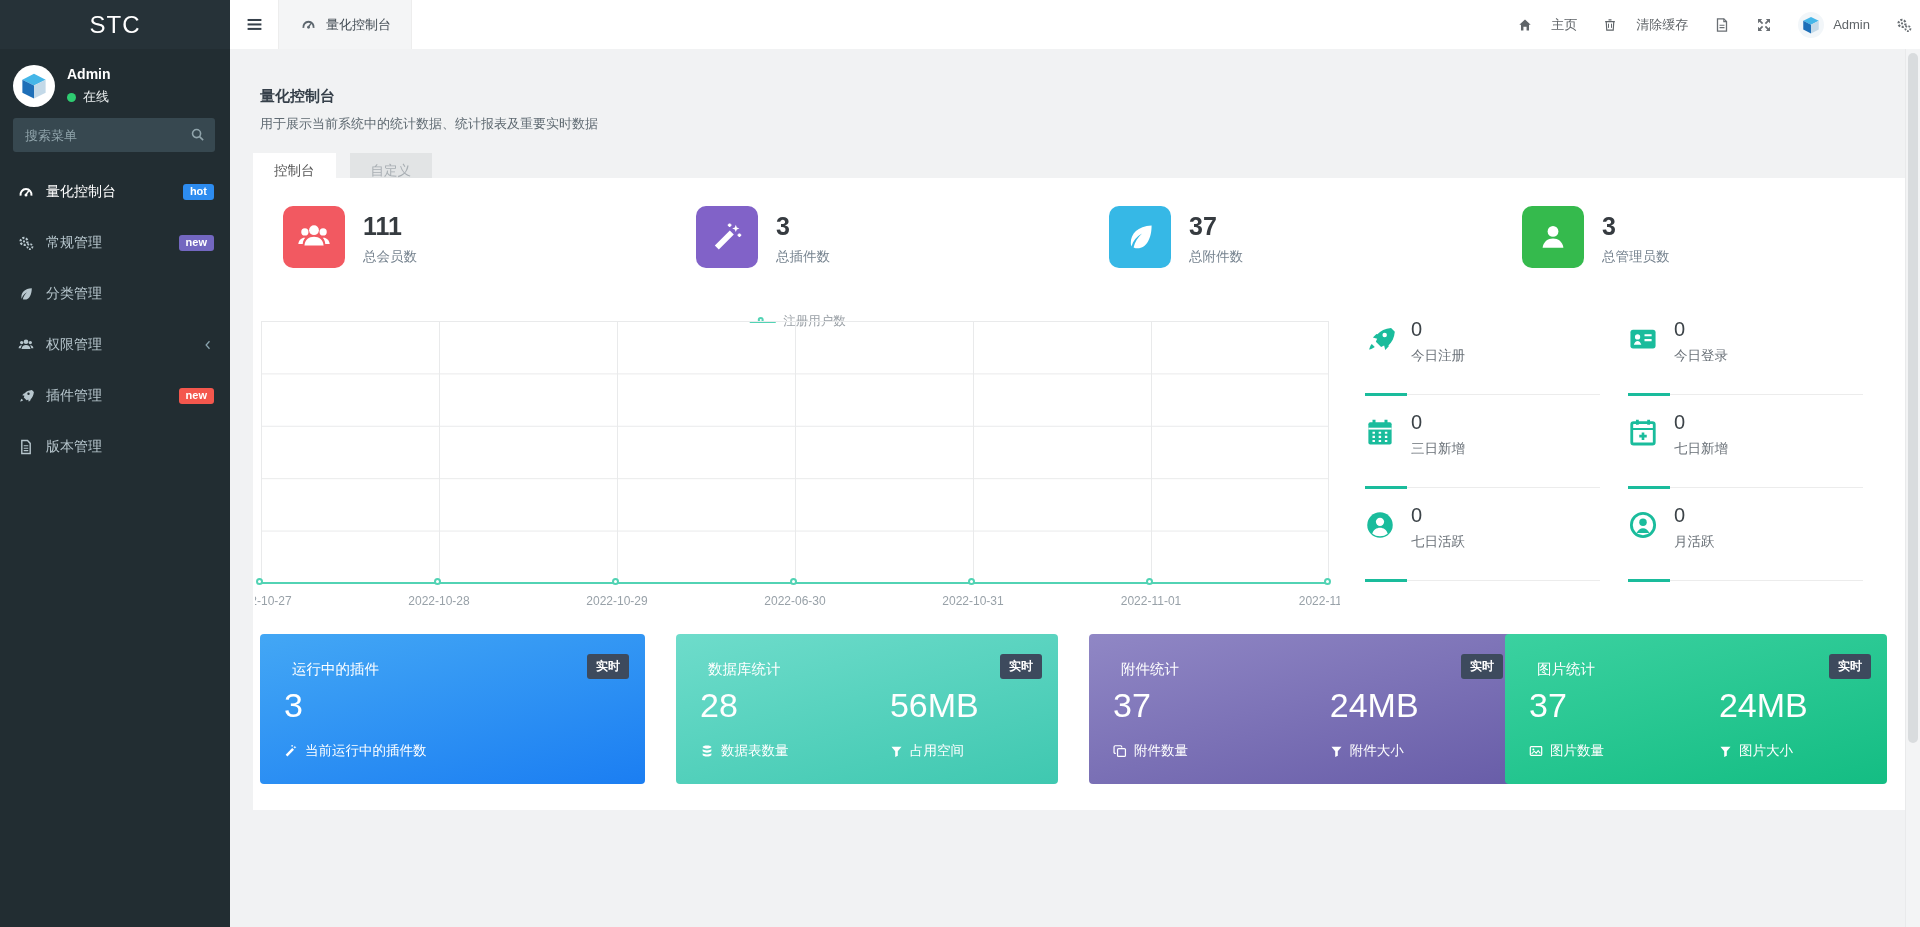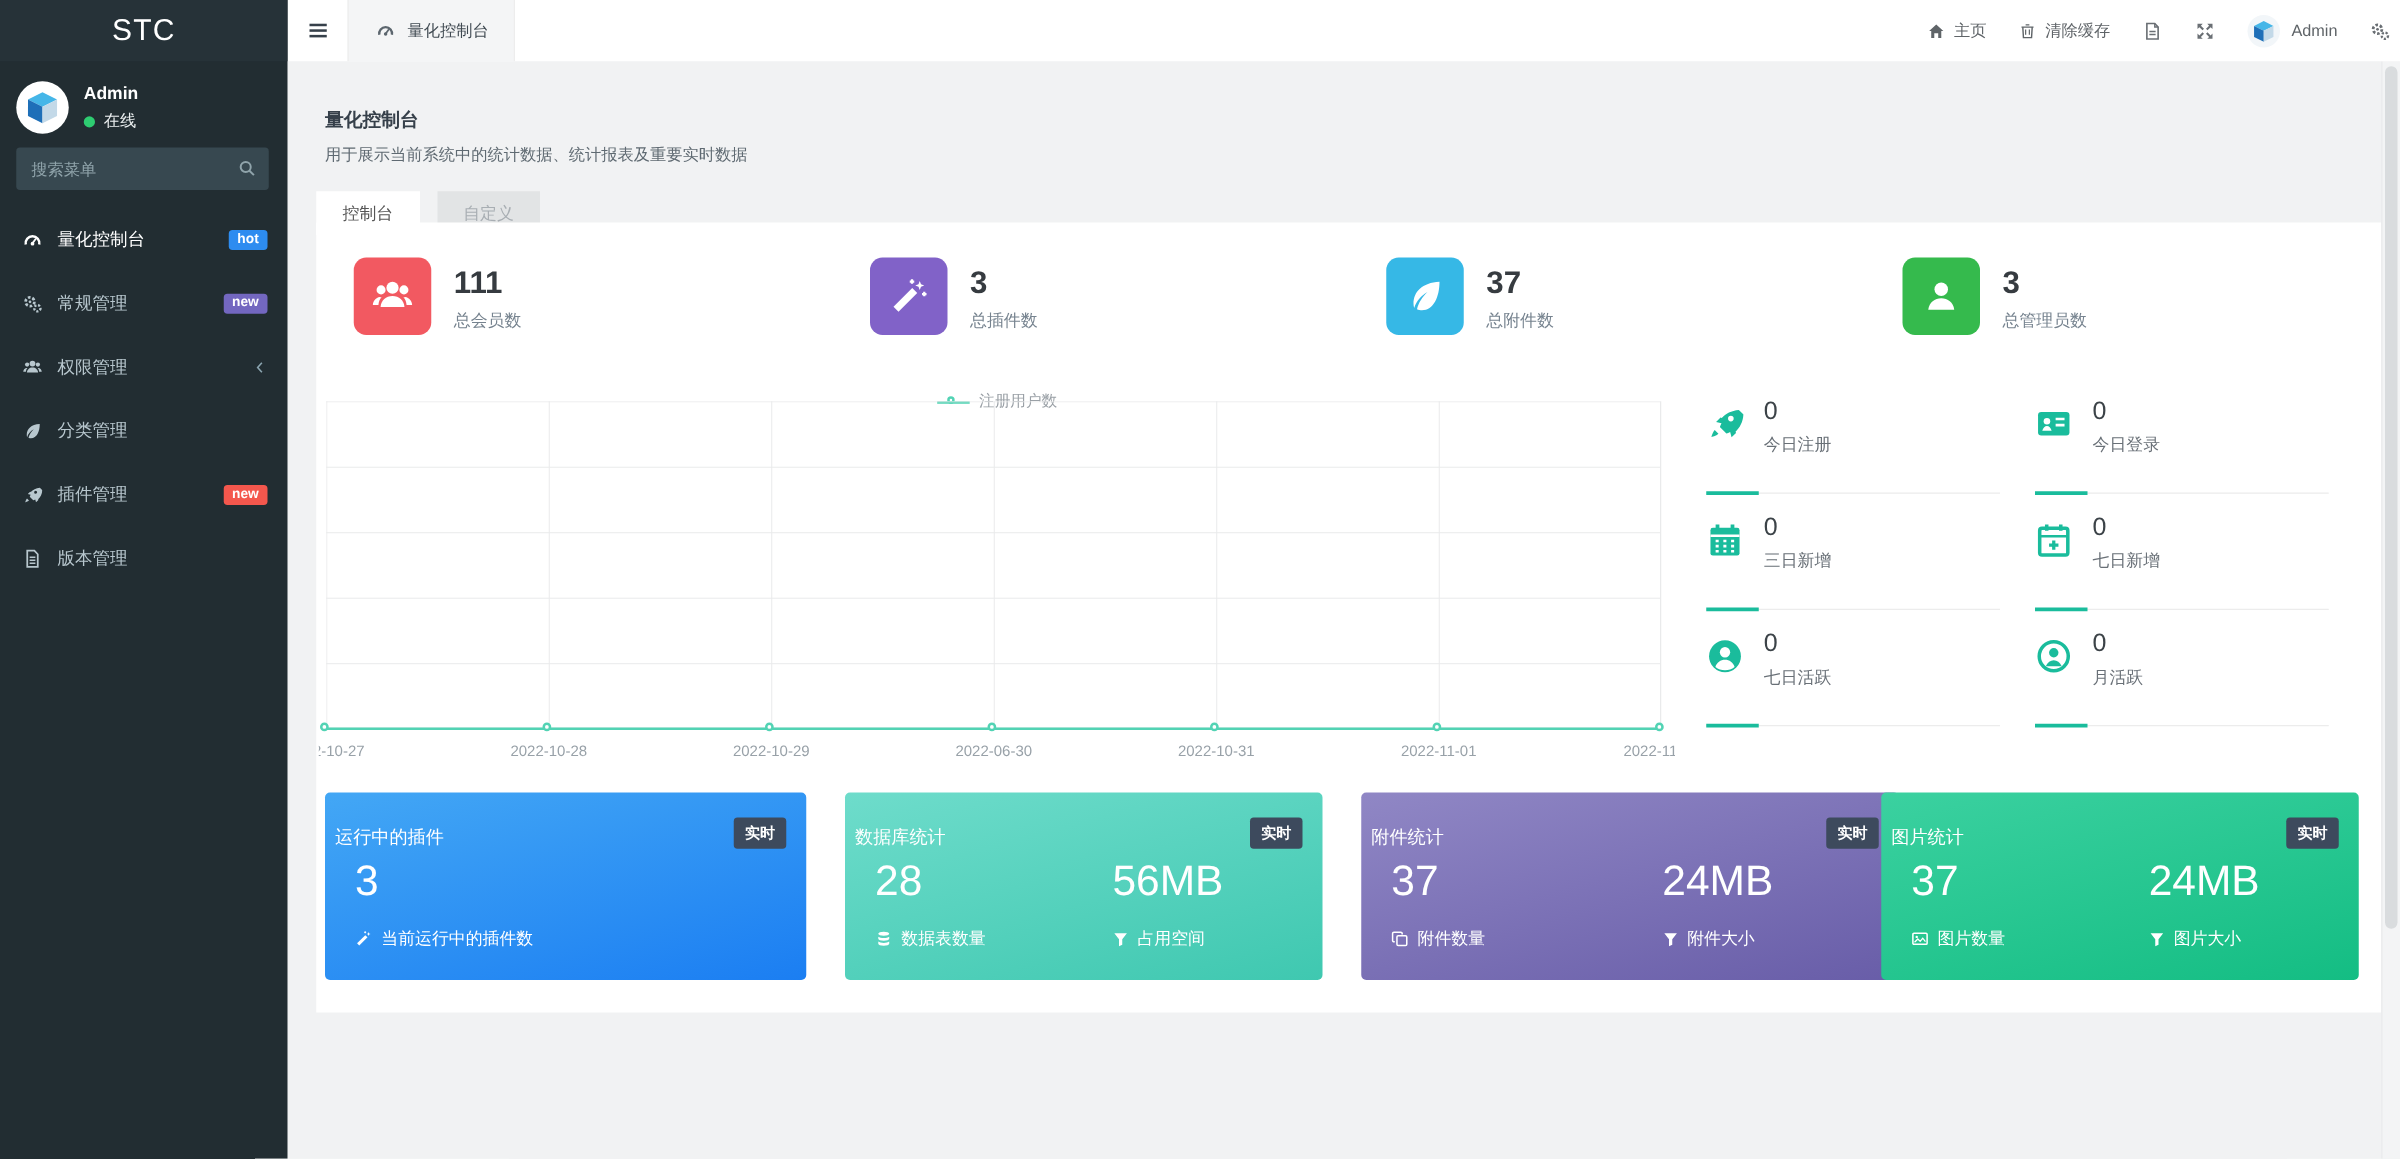--- a/index.html
+++ b/index.html
@@ -33,21 +33,21 @@
   .mi-badge { margin-left:auto; color:#fff; font-size:11px; font-weight:bold; padding:2px 7px 3px; border-radius:3px; line-height:1; }
   .mi-chev { margin-left:auto; color:#8aa4af; }
 
   
   .navbar { position:absolute; left:230px; top:0; width:1690px; height:49px; background:#fff; z-index:4; }
   .hamburger { position:absolute; left:0; top:0; width:48px; height:49px; display:flex; align-items:center; justify-content:center; color:#36404a; cursor:pointer; }
   .nav-tab { position:absolute; left:48px; top:0; height:49px; background:#f4f5f6; border-left:1px solid #ededed; border-right:1px solid #ededed;
     display:flex; align-items:center; gap:9px; padding:0 20px; font-size:13px; color:#404a52; cursor:pointer; }
   .nav-tab .mi-icon { margin:0; color:#5c666e; }
   .nav-right { position:absolute; right:8px; top:0; height:49px; display:flex; align-items:center; gap:26px; color:#5f6468; font-size:13px; }
-  .nav-link { display:flex; align-items:center; gap:7px; cursor:pointer; color:#5f6468; }
+  .nav-link { display:flex; align-items:center; gap:19px; cursor:pointer; color:#5f6468; }
   .nav-iconbtn { cursor:pointer; color:#6a6f74; }
   .nav-user { display:flex; align-items:center; gap:9px; cursor:pointer; }
   .nav-avatar { width:26px; height:26px; border-radius:50%; background:#f2f6f9; display:flex; align-items:center; justify-content:center; }
 
   
   .content { position:absolute; left:230px; top:49px; width:1690px; height:878px; background:#f1f2f3; }
   .page-title { margin:38px 0 0 30px; font-size:15px; font-weight:bold; color:#36404a; }
   .page-subtitle { margin:9px 0 0 30px; font-size:13px; color:#5f6a72; }
   .tabs { margin:20px 0 0 23px; display:flex; height:35px; }
   .tab { padding:0 21px; line-height:35px; font-size:13.5px; cursor:pointer; }
@@ -84,21 +84,21 @@
   .ministats { position:absolute; left:1112px; top:140px; width:530px; height:263px; }
   .mcell { position:absolute; width:235px; height:77px; border-bottom:1px solid #ececec; }
   .mcell .micon { position:absolute; left:0; top:6px; color:#1abc9c; }
   .mtext { margin-left:46px; }
   .mnum { font-size:20px; color:#3c4348; }
   .mlabel { margin-top:6px; font-size:13.5px; color:#697077; }
   .maccent { position:absolute; left:0; bottom:-2px; width:42px; height:3px; background:#1abc9c; }
 
   
   .card { position:absolute; top:456px; height:150px; border-radius:4px; color:#fff; }
-  .card-title { position:absolute; left:8px; top:26px; font-size:14.5px; }
+  .card-title { position:absolute; left:32px; top:26px; font-size:14.5px; }
   .card-badge { position:absolute; right:16px; top:20px; background:#3d4a5d; color:#fff; font-size:12px; font-weight:bold; padding:4px 9px; border-radius:3px; }
   .card-num1 { position:absolute; left:24px; top:52px; font-size:34px; }
   .card-num2 { position:absolute; left:56%; top:52px; font-size:34px; }
   .card-lab1, .card-lab2 { position:absolute; top:108px; font-size:13.5px; display:flex; align-items:center; gap:7px; }
   .card-lab1 { left:24px; } .card-lab2 { left:56%; }
 
   
   .scrollbar { position:absolute; right:0; top:49px; width:15px; height:878px; background:#f3f4f5; border-left:1px solid #e9eaeb; }
   .scroll-thumb { position:absolute; left:2px; top:4px; width:10px; height:690px; background:#d9dcde; border-radius:6px; }
 </style>
@@ -149,46 +149,46 @@
     <div class="menu-item">
       <span class="mi-icon">
         <svg width="16" height="16" viewBox="0 0 16 16">
             <circle cx="6" cy="6.4" r="3.5" fill="none" stroke="currentColor" stroke-width="2.2" stroke-dasharray="2.1 1.5"></circle>
             <circle cx="6" cy="6.4" r="1.1" fill="currentColor"></circle>
             <circle cx="11.9" cy="11.6" r="2.5" fill="none" stroke="currentColor" stroke-width="1.9" stroke-dasharray="1.7 1.3"></circle>
           </svg>
       </span>
       <span class="mi-label">常规管理</span>
       <span class="mi-badge" style="background:#7367c0">new</span>
+    </div>
+    <div class="menu-item">
+      <span class="mi-icon">
+        <svg width="16" height="16" viewBox="0 0 16 16">
+            <path d="M13.8 2.2C6.8 2.6 3.4 6.2 3.4 11c0 .6.1 1.2.3 1.7.8-2.7 2.6-4.9 5.3-6.4-2 1.9-3.6 4.2-4.2 6.9.6.3 1.3.4 2 .4 4.6 0 7-5.3 7-11.4z" fill="currentColor"></path>
+          </svg>
+      </span>
+      <span class="mi-label">分类管理</span>
     </div>
     <div class="menu-item">
       <span class="mi-icon">
         <svg width="16" height="16" viewBox="0 0 16 16" fill="currentColor">
             <circle cx="8" cy="4.8" r="2.3"></circle>
             <circle cx="3.7" cy="5.6" r="1.7"></circle>
             <circle cx="12.3" cy="5.6" r="1.7"></circle>
             <path d="M8 7.9c2.5 0 4.3 1.6 4.5 4.1H3.5C3.7 9.5 5.5 7.9 8 7.9z"></path>
             <path d="M3 8.3c-1.4.4-2.3 1.5-2.4 3h2.1c.1-1.2.5-2.2 1.2-2.9-.3 0-.6-.1-.9-.1z"></path>
             <path d="M13 8.3c1.4.4 2.3 1.5 2.4 3h-2.1c-.1-1.2-.5-2.2-1.2-2.9.3 0 .6-.1.9-.1z"></path>
           </svg>
       </span>
       <span class="mi-label">权限管理</span>
       <span class="mi-chev">
         <svg width="12" height="12" viewBox="0 0 16 16">
             <path d="M10 3L5.5 8 10 13" fill="none" stroke="currentColor" stroke-width="1.7"></path>
           </svg>
       </span>
-    </div>
-    <div class="menu-item">
-      <span class="mi-icon">
-        <svg width="16" height="16" viewBox="0 0 16 16">
-            <path d="M13.8 2.2C6.8 2.6 3.4 6.2 3.4 11c0 .6.1 1.2.3 1.7.8-2.7 2.6-4.9 5.3-6.4-2 1.9-3.6 4.2-4.2 6.9.6.3 1.3.4 2 .4 4.6 0 7-5.3 7-11.4z" fill="currentColor"></path>
-          </svg>
-      </span>
-      <span class="mi-label">分类管理</span>
     </div>
     <div class="menu-item">
       <span class="mi-icon">
         <svg width="16" height="16" viewBox="0 0 16 16" fill="currentColor">
             <path d="M13.9 2.1c-3.2.3-5.6 1.5-7.3 3.4l-.5-.2-1.9 1.9 2.3.6c-.3.6-.5 1.1-.7 1.6l2.8 2.8c.5-.2 1-.4 1.6-.7l.6 2.3 1.9-1.9-.2-.5c1.9-1.7 3.1-4.1 3.4-7.3zM10.5 7a1.2 1.2 0 1 1 0-2.4 1.2 1.2 0 0 1 0 2.4z"></path>
             <path d="M3.6 10.7c-.9.9-1.4 3-1.4 3s2.1-.5 3-1.4z"></path>
           </svg>
       </span>
       <span class="mi-label">插件管理</span>
       <span class="mi-badge" style="background:#f4574d">new</span>

